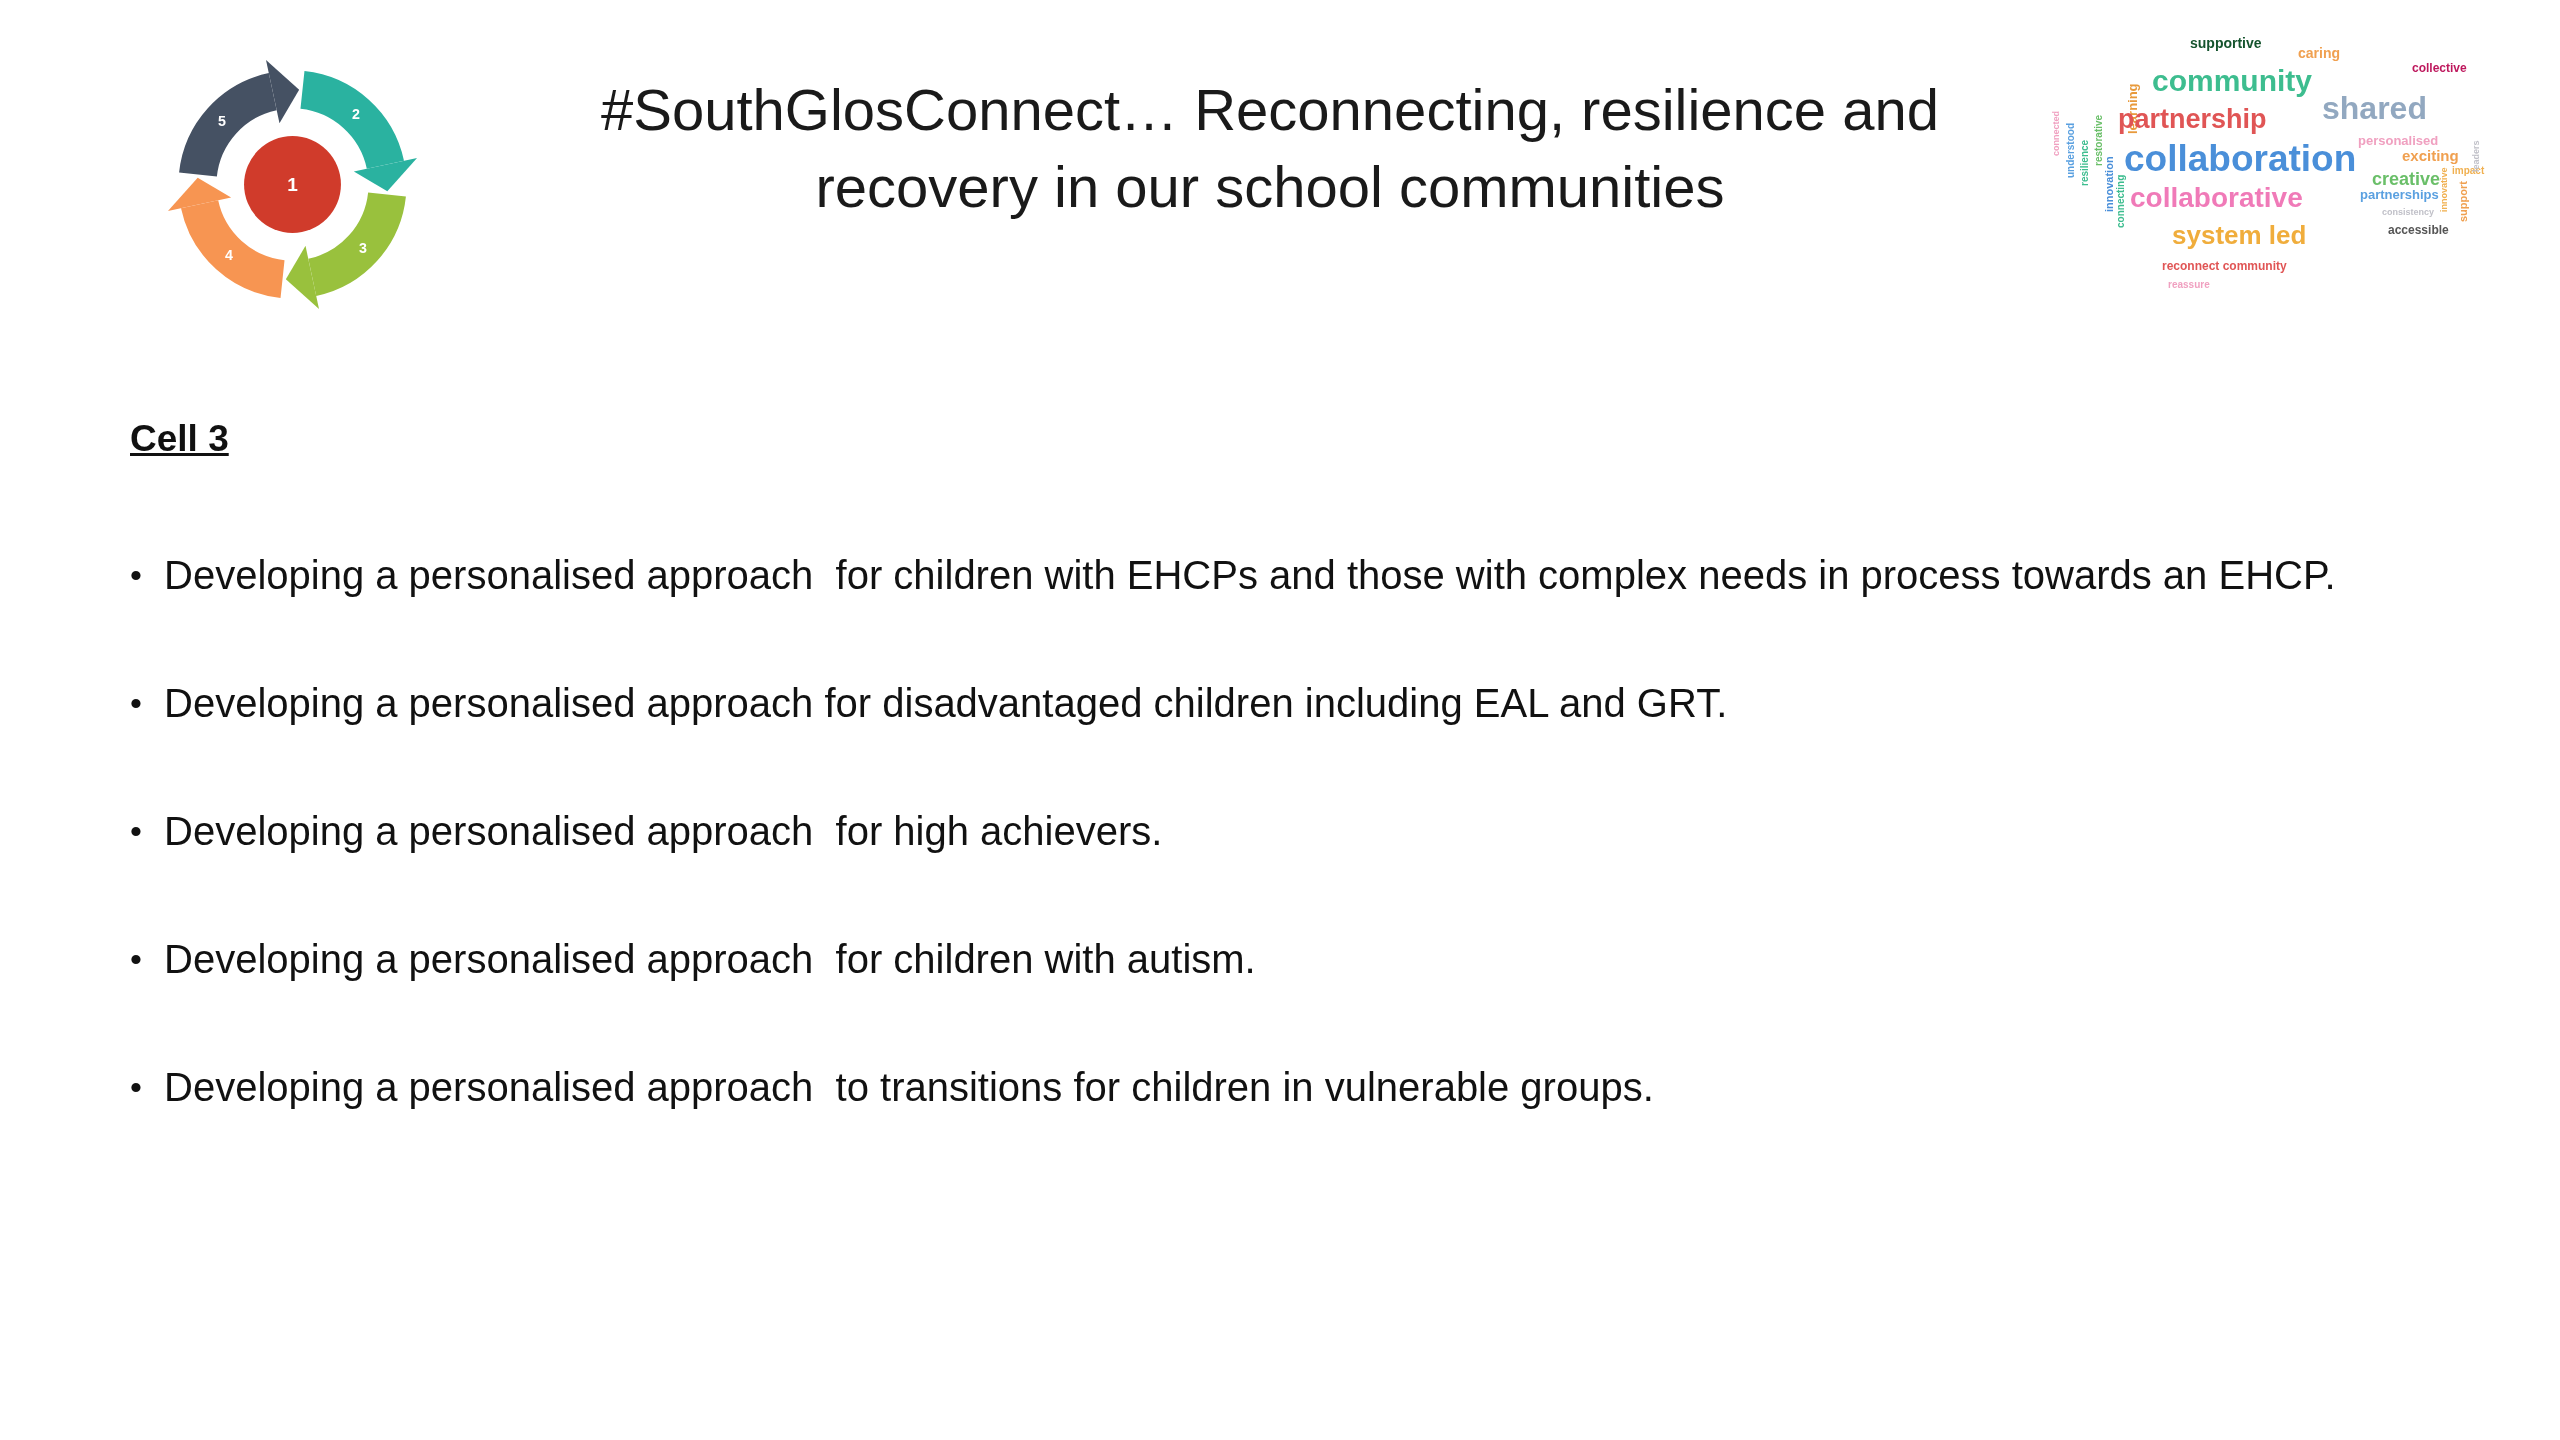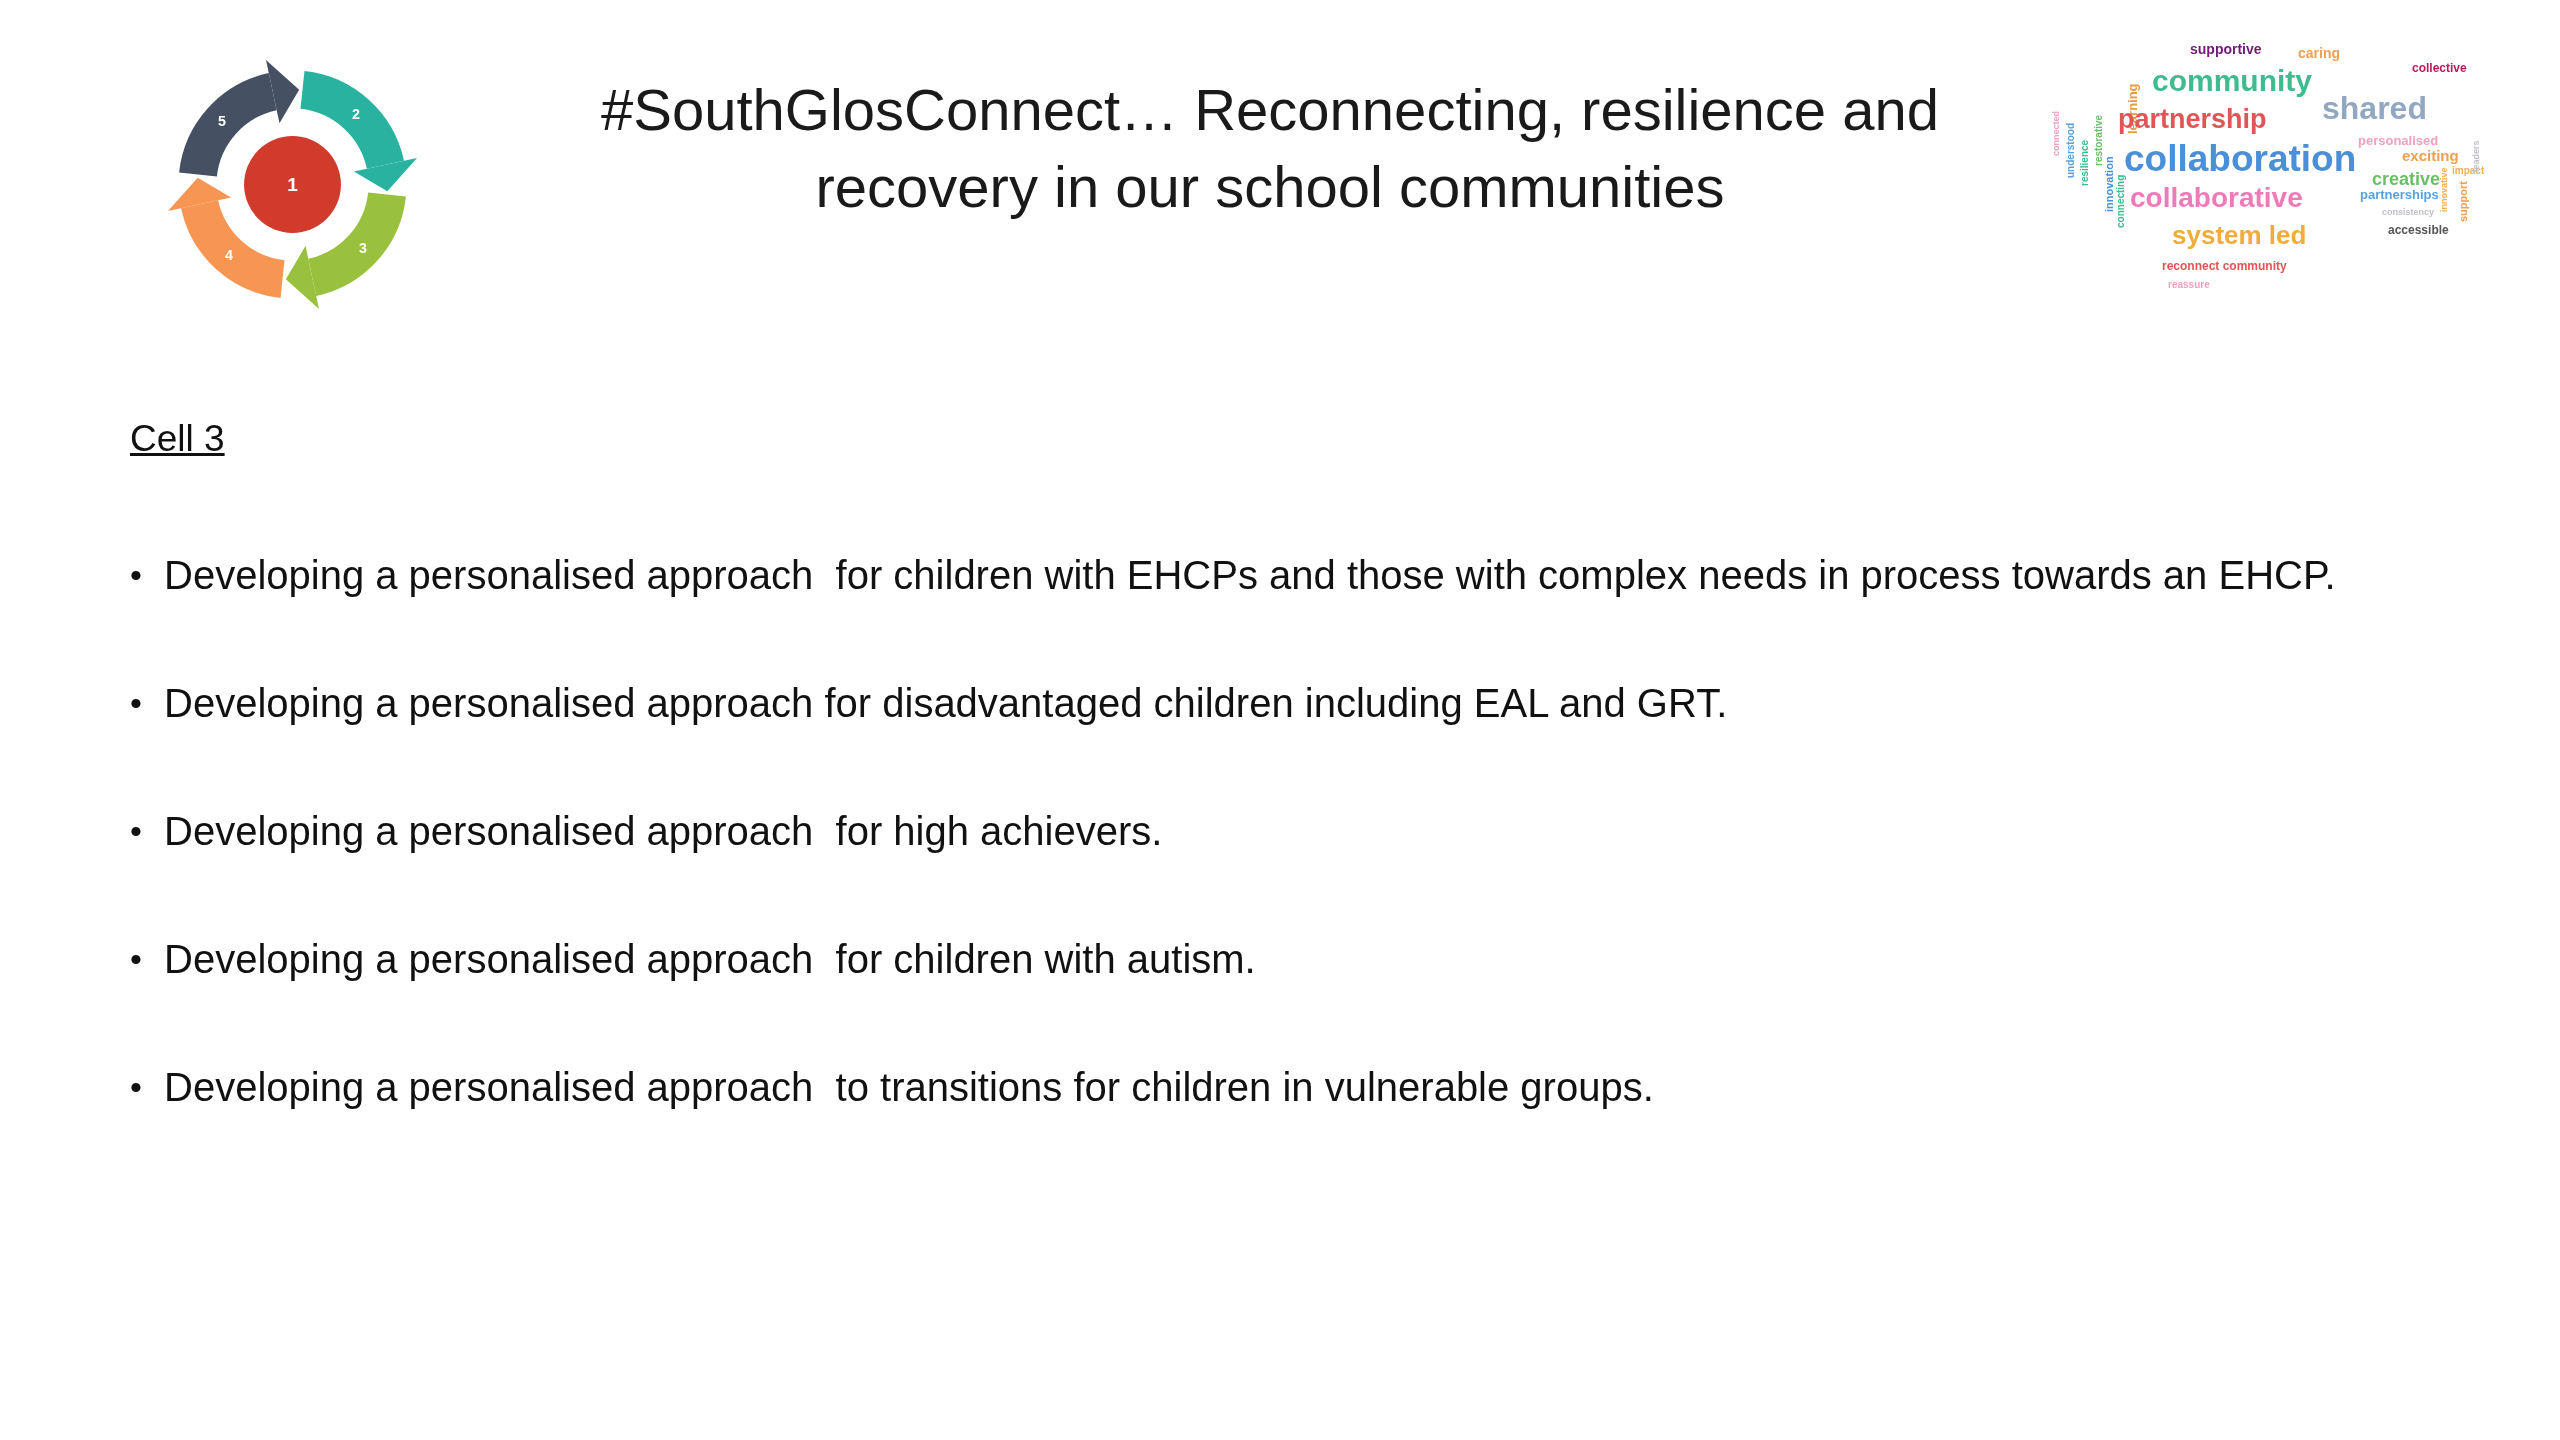--- a/index.html
+++ b/index.html
@@ -71,21 +71,21 @@
     line-height: 1;
   }
   .wc-word.vert { transform: rotate(-90deg); transform-origin: 0 0; }
 
   
   .section-heading {
     position: absolute;
     left: 130px;
     top: 418px;
     font-size: 37px;
-    font-weight: normal;
+    font-weight: bold;
     text-decoration: underline;
     color: #111111;
   }
   .bullets {
     position: absolute;
     left: 130px;
     top: 548px;
     width: 2250px;
     list-style: none;
     margin: 0;
@@ -137,21 +137,21 @@
       <text class="cycle-num" x="83.1" y="229">4</text>
     </svg>
   </div>
 
   <div class="title">
     <div>#SouthGlosConnect… Reconnecting, resilience and</div>
     <div>recovery in our school communities</div>
   </div>
 
   <div class="wordcloud">
-      <span class="wc-word" style="left: 150px; top: 8px; color: #701a75; font-size: 14px;">supportive</span>
+      <span class="wc-word" style="left: 150px; top: 2px; color: #14532d; font-size: 14px;">supportive</span>
       <span class="wc-word" style="left: 258px; top: 12px; color: rgb(240, 160, 80); font-size: 14px; text-align: center;">caring</span>
       <span class="wc-word" style="left: 348px; top: 28px; color: #be185d; font-size: 12px; padding-left: 24px;">collective</span>
       <span class="wc-word" style="left: 112px; top: 32px; color: rgb(61, 189, 143); font-size: 30px;">community</span>
       <span class="wc-word vert" style="left: 86px; top: 100px; color: rgb(232, 154, 60); font-size: 13px;">learning</span>
       <span class="wc-word" style="left: 78px; top: 72px; color: rgb(224, 85, 85); font-size: 27px;">partnership</span>
       <span class="wc-word" style="left: 282px; top: 58px; color: rgb(146, 168, 192); font-size: 32px;">shared</span>
       <span class="wc-word" style="left: 318px; top: 100px; color: rgb(240, 160, 192); font-size: 13px;">personalised</span>
       <span class="wc-word" style="left: 362px; top: 114px; color: rgb(240, 160, 80); font-size: 15px;">exciting</span>
       <span class="wc-word" style="left: 84px; top: 106px; color: rgb(74, 143, 217); font-size: 37px;">collaboration</span>
       <span class="wc-word" style="left: 332px; top: 136px; color: rgb(106, 191, 105); font-size: 18px;">creative</span>

